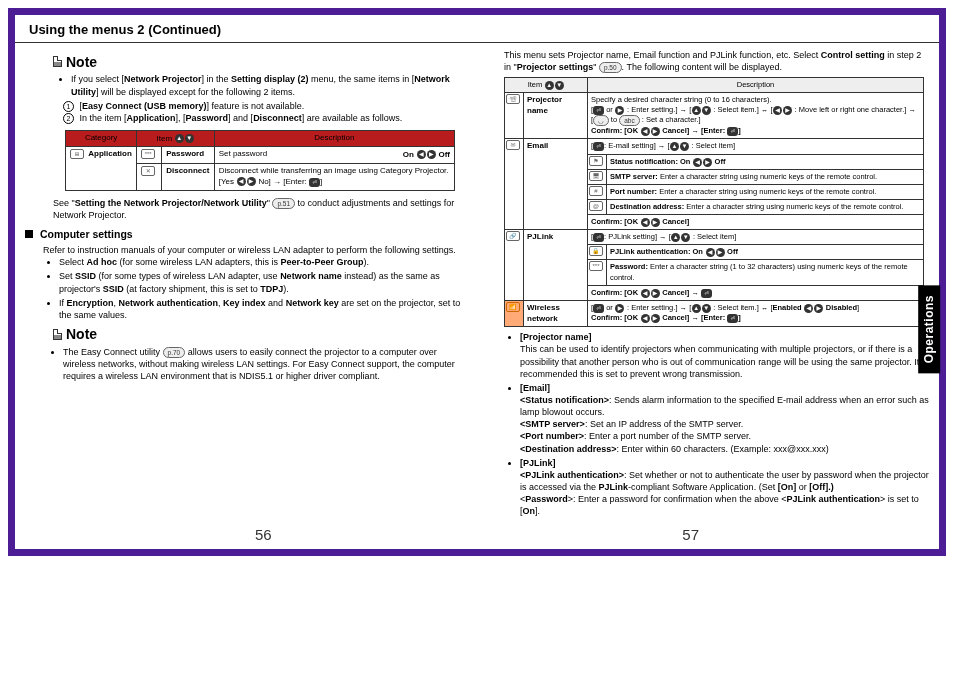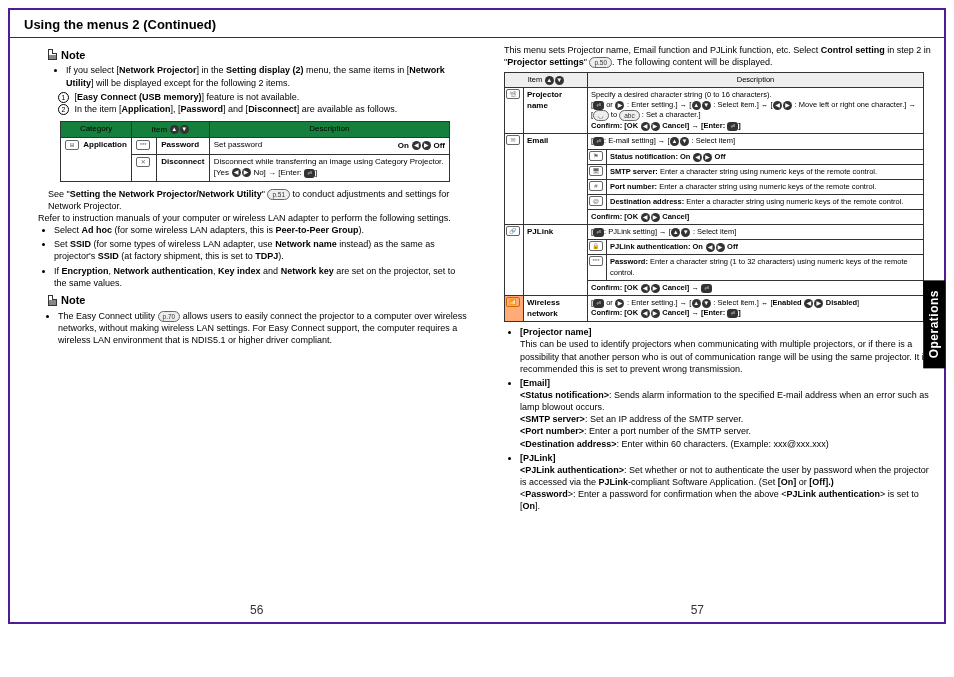--- a/index.html
+++ b/index.html
@@ -7,24 +7,24 @@
     font-family: Arial, Helvetica, sans-serif;
     background: #fff;
     width: 954px;
     height: 677px;
     position: relative;
     font-size: 9px;
     line-height: 1.35;
     color: #000;
   }
   .page-outer {
-    border: 2px solid #4c1d95;
+    border: 7px solid #4c1d95;
     margin: 8px;
     padding: 6px 0 0 0;
-    height: 616px;
+    height: 548px;
     position: relative;
   }
   .main-title {
     font-size: 13px;
     font-weight: bold;
     padding: 0 0 3px 14px;
     border-bottom: 1px solid #333;
   }
   .columns {
     display: flex;
@@ -40,21 +40,21 @@
     font-size: 10.5px;
     margin: 6px 0 3px 0;
   }
   .sq { display:inline-block; width:8px; height:8px; background:#000; margin-right:4px; vertical-align:baseline;}
   .note-label {
     display: flex;
     align-items: center;
     gap: 4px;
     font-weight: bold;
     margin: 4px 0 2px 28px;
-    font-size: 11px;
+    font-size: 14px;
   }
   .note-icon {
     width: 9px; height: 11px;
     border: 1px solid #333;
     background: linear-gradient(to bottom, #fff 50%, #888 50%);
     position: relative;
   }
   .note-icon::after{
     content:''; position:absolute; top:-1px; right:-1px; width:4px; height:4px;
     background:#fff; border-left:1px solid #333; border-bottom:1px solid #333;
@@ -74,21 +74,21 @@
     font-size: 8px;
     width: 390px;
   }
   table.small-table th, table.small-table td {
     border: 1px solid #333;
     padding: 2px 4px;
     text-align: left;
     vertical-align: top;
   }
   table.small-table th {
-    background: #15803d;
+    background: #b91c1c;
     font-weight: normal;
     text-align: center;
   }
   .icon-box {
     display:inline-block; width:14px; height:10px; border:1px solid #666; border-radius:2px;
     vertical-align:middle; margin-right:2px; font-size:6px; text-align:center; line-height:9px;
     color:#666;
   }
   .arrow-btns {
     display:inline-block; vertical-align:middle;
@@ -99,21 +99,21 @@
   }
   .enter-btn{
     display:inline-block; width:11px; height:9px; background:#333; border-radius:3px;
     color:#fff; font-size:5px; text-align:center; line-height:9px;
   }
   .pill {
     display:inline-block; border:1px solid #666; border-radius:6px; padding:0 4px;
     font-size:6.5px; background:#eee; color:#333; vertical-align:middle; line-height:9px;
   }
   .page-num {
-    position:absolute; bottom:4px; font-size:12px; color:#333;
+    position:absolute; bottom:4px; font-size:15px; color:#333;
   }
   .pgL { left: 240px; }
   .pgR { right: 240px; }
   .side-tab {
     position:absolute; right:-1px; top:270px; background:#000; color:#fff;
     writing-mode: vertical-rl; transform: rotate(180deg);
     padding: 10px 3px; font-weight:bold; font-size:12px; letter-spacing:0.5px;
   }
   .ctrl-table {
     border-collapse: collapse;
@@ -186,20 +186,21 @@
             <span>[Yes </span><span class="arrow-btns"><span class="ab">◀</span><span class="ab">▶</span></span><span> No] → [Enter: </span><span class="enter-btn">⏎</span><span>]</span>
           </td>
         </tr>
       </tbody>
         </table>
 
       <div class="para">
         <span>See "</span><b>Setting the Network Projector/Network Utility</b><span>" </span><span class="pill">p.51</span><span> to conduct adjustments and settings for Network Projector.</span>
       </div>
 
+      <div class="section-title"><span class="sq"></span><span> Computer settings</span></div>
       <div class="para" style="margin-left:18px">Refer to instruction manuals of your computer or wireless LAN adapter to perform the following settings.</div>
       <ul class="bullet-list" style="margin-left:34px;">
         <li><span>Select </span><b>Ad hoc</b><span> (for some wireless  LAN adapters, this is </span><b>Peer-to-Peer Group</b><span>).</span></li>
         <li><span>Set </span><b>SSID</b><span> (for some types of wireless LAN adapter, use </span><b>Network name</b><span> instead) as the same as projector's </span><b>SSID</b><span> (at factory shipment, this is set to </span><b>TDPJ</b><span>).</span></li>
         <li><span>If </span><b>Encryption</b><span>, </span><b>Network authentication</b><span>, </span><b>Key index</b><span> and </span><b>Network key</b><span> are set on the projector, set to the same values.</span></li>
       </ul>
 
       <div class="note-label">
         <span class="note-icon"></span>
         <span>Note</span>

